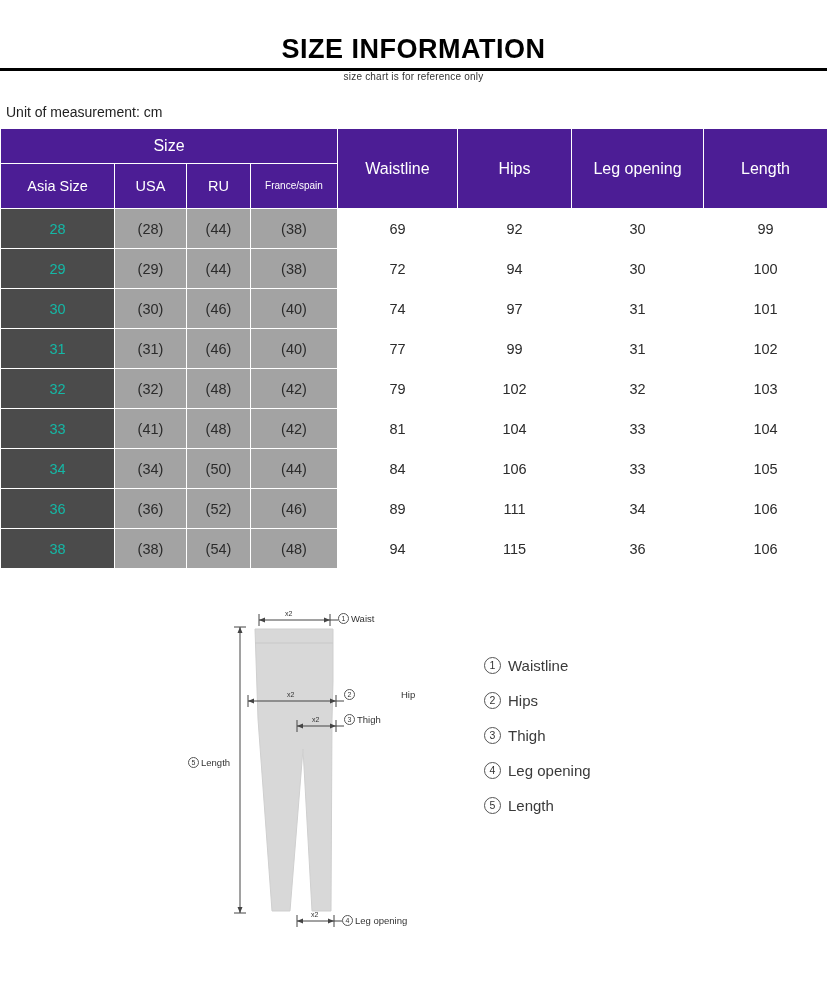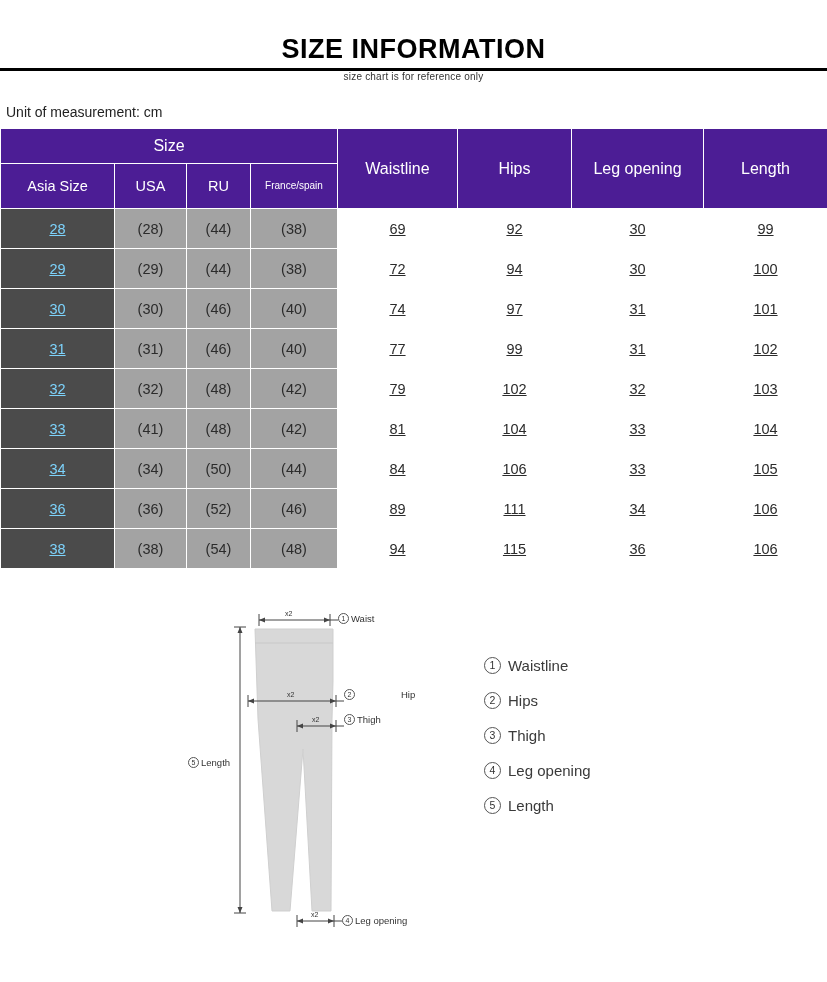--- a/index.html
+++ b/index.html
@@ -64,34 +64,32 @@
     background: #4c1d95;
     color: #ffffff;
     font-weight: bold;
   }
   .hdr-dark.big { font-size: 16px; }
   .hdr-dark.two-line { font-size: 10px; line-height: 1.12; }
 
   
   td.asia {
     background: #4b4b4b;
-    color: #7dd3fc;
+    color: #14b8a6;
     font-weight: bold;
     font-size: 15px;
-    text-decoration: underline;
   }
   
   td.grey {
     background: #a3a3a3;
     color: #2b2b2b;
   }
   td.plain {
     background: #ffffff;
     color: #2b2b2b;
-    text-decoration: underline;
   }
   tr.datarow { height: 40px; }
 
   .col-asia   { width: 114px; }
   .col-usa    { width: 72px; }
   .col-ru     { width: 64px; }
   .col-fr     { width: 87px; }
   .col-waist  { width: 120px; }
   .col-hips   { width: 114px; }
   .col-legop  { width: 132px; }

